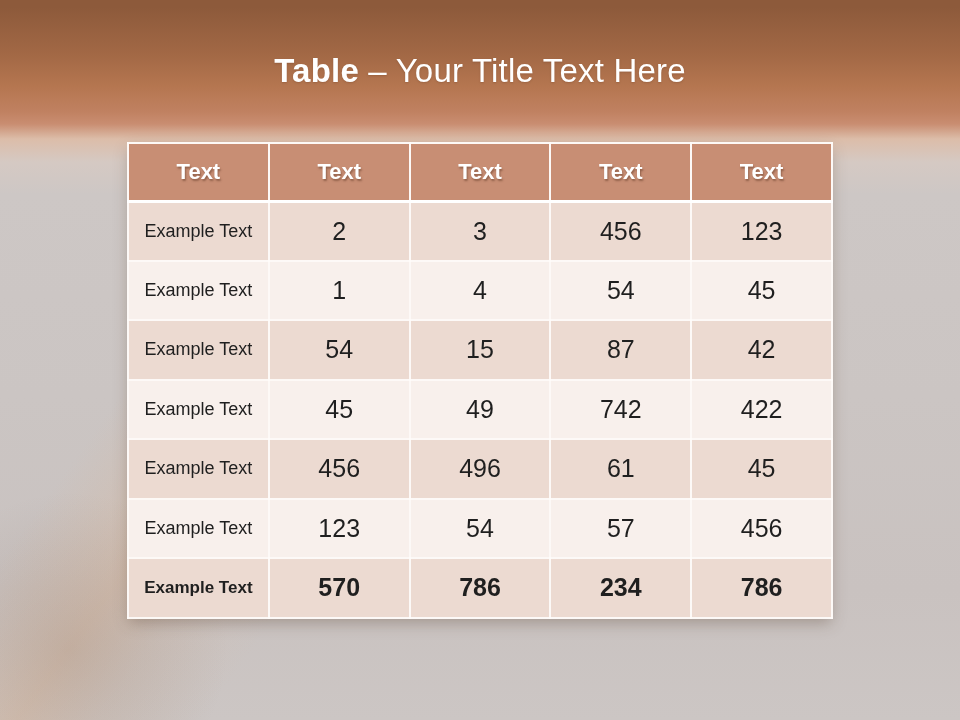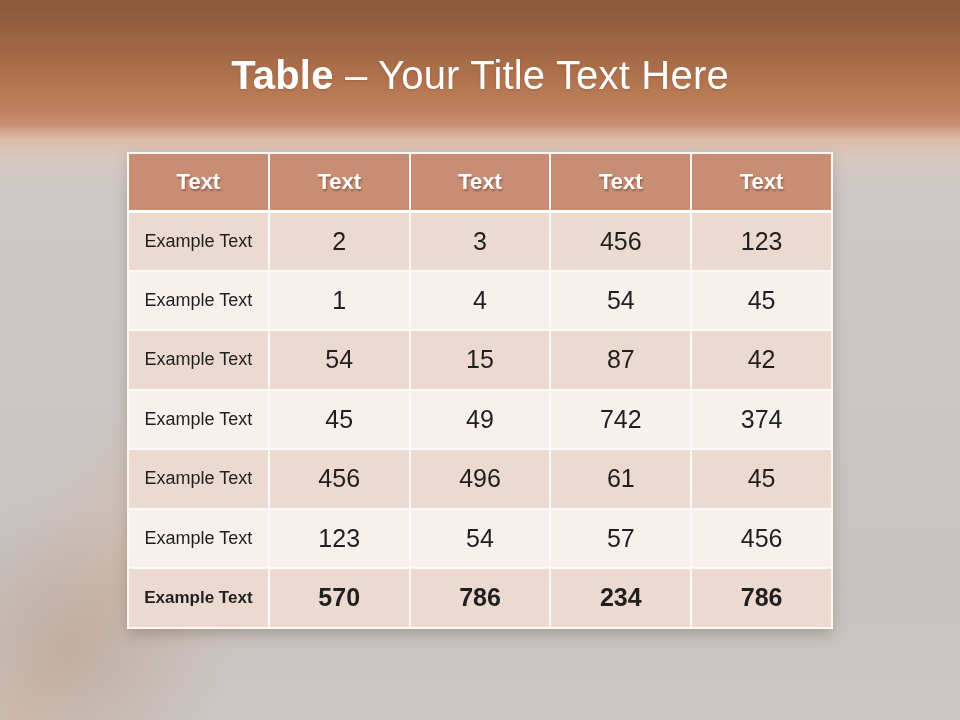--- a/index.html
+++ b/index.html
@@ -36,28 +36,28 @@
     pointer-events:none;
   }
   .corner-shade{
     position:absolute;left:-90px;bottom:-90px;width:320px;height:320px;
     background:radial-gradient(circle, rgba(115,88,70,0.16), rgba(115,88,70,0) 70%);
     pointer-events:none;
   }
   .title{
     position:absolute;top:50px;left:0;width:100%;
     margin:0;text-align:center;
-    font-size:40px;line-height:1.25;font-weight:400;
+    font-size:33px;line-height:1.25;font-weight:400;
     color:var(--title-color);
     text-shadow:0 1px 2px rgba(90,50,30,0.25);
     letter-spacing:0.2px;
   }
   .title .title-bold{font-weight:700;}
   .data-table{
-    position:absolute;left:127px;top:152px;
+    position:absolute;left:127px;top:142px;
     width:706px;
     border-collapse:collapse;
     table-layout:fixed;
     box-shadow:0 6px 14px -2px rgba(90,65,50,0.35);
   }
   .data-table th,.data-table td{
     border:2px solid rgba(255,252,250,0.95);
     text-align:center;vertical-align:middle;
     padding:0;
     overflow:hidden;
@@ -122,21 +122,21 @@
           <td class="value-cell">54</td>
           <td class="value-cell">15</td>
           <td class="value-cell">87</td>
           <td class="value-cell">42</td>
         </tr>
         <tr>
           <td class="label-cell">Example Text</td>
           <td class="value-cell">45</td>
           <td class="value-cell">49</td>
           <td class="value-cell">742</td>
-          <td class="value-cell">374</td>
+          <td class="value-cell">422</td>
         </tr>
         <tr>
           <td class="label-cell">Example Text</td>
           <td class="value-cell">456</td>
           <td class="value-cell">496</td>
           <td class="value-cell">61</td>
           <td class="value-cell">45</td>
         </tr>
         <tr>
           <td class="label-cell">Example Text</td>

